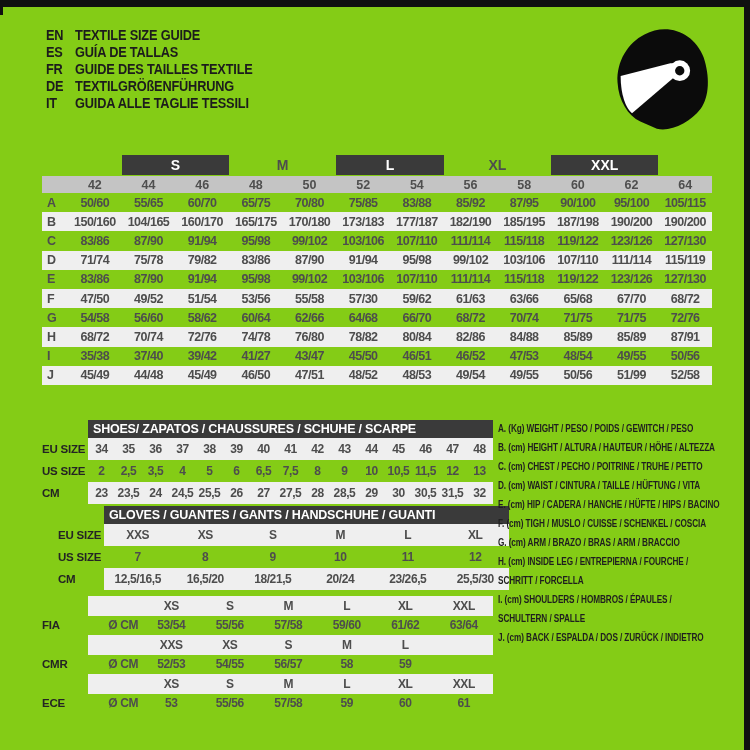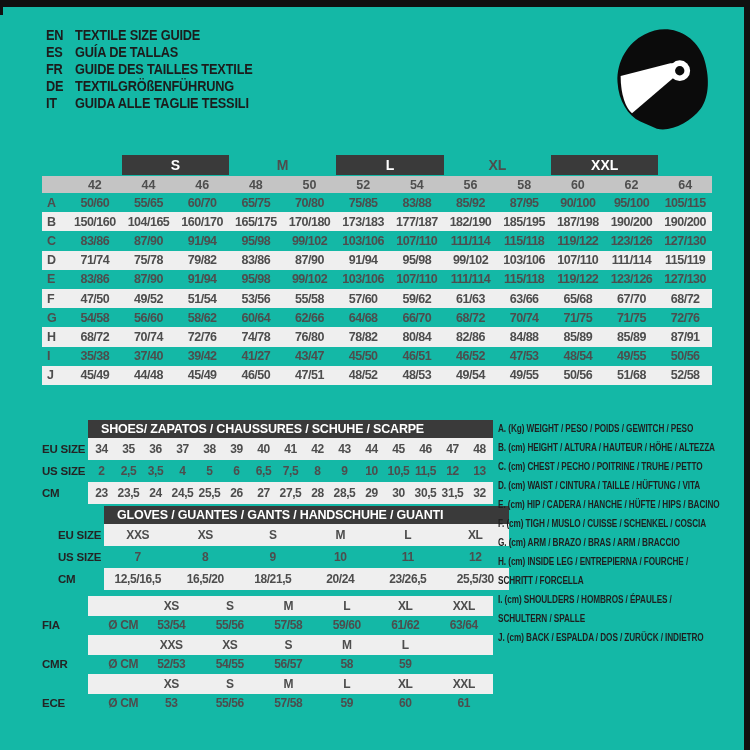--- a/index.html
+++ b/index.html
@@ -1,17 +1,17 @@
 <!DOCTYPE html>
 <html><head>
 <meta charset="utf-8">
 <title>Textile Size Guide</title>
 <style>
   html,body{margin:0;padding:0;background:#fff;}
-  .canvas{position:relative;width:750px;height:750px;background:#14b8a6;overflow:hidden;
+  .canvas{position:relative;width:750px;height:750px;background:#84cc16;overflow:hidden;
           font-family:"Liberation Sans","DejaVu Sans",sans-serif;-webkit-font-smoothing:antialiased;}
   
   .frame-top{position:absolute;left:0;top:0;width:750px;height:7px;background:#101010;}
   .frame-right{position:absolute;right:0;top:0;width:6px;height:750px;background:#101010;}
   .frame-left{position:absolute;left:0;top:0;width:3px;height:15px;background:#101010;}
 
   
   .langs{position:absolute;left:46px;top:27px;transform:scaleX(0.88);transform-origin:left top;}
   .lang-row{display:flex;font-weight:bold;font-size:14.5px;line-height:17px;color:#1c1c1c;letter-spacing:-0.2px;white-space:nowrap;}
   .lang-code{width:33px;flex:0 0 33px;}
@@ -33,21 +33,21 @@
   .lcell{padding-left:5px;font-size:12.5px;}
   .vcell{text-align:center;font-size:12.5px;letter-spacing:-0.5px;white-space:nowrap;}
 
   
   .section{position:absolute;left:42px;font-weight:bold;}
   .trow{align-items:center;}
   .shoes-grid .trow{display:grid;grid-template-columns:46px repeat(15,27px);}
   .gloves-grid .trow{display:grid;grid-template-columns:46px repeat(6,67.5px);margin-left:16px;}
   .helmet-grid .trow{display:grid;grid-template-columns:46px 54px repeat(6,58.5px);}
   .hbar{grid-column:2/-1;background:#3a3a3a;color:#fff;font-size:12.5px;height:18px;line-height:18px;
-        padding-left:13px;letter-spacing:-0.2px;white-space:nowrap;}
+        padding-left:5px;letter-spacing:-0.2px;white-space:nowrap;}
   .rlabel{font-size:11.5px;color:#242424;letter-spacing:-0.2px;white-space:nowrap;}
   .cell{height:22px;display:flex;align-items:center;justify-content:center;font-size:12px;
         color:#4d4d4d;letter-spacing:-0.4px;white-space:nowrap;}
   .helmet-grid .cell{height:19.5px;}
   .shade{background:#efefef;}
   .diam{justify-content:flex-end;padding-right:4px;}
 
   
   .legend{position:absolute;left:498px;top:419px;width:320px;transform:scaleX(0.78);
           transform-origin:left top;font-weight:bold;color:#1f1f1f;}
@@ -192,21 +192,21 @@
         <span class="vcell">123/126</span>
         <span class="vcell">127/130</span>
       </div>
       <div class="srow drow stripe">
         <span class="lcell">F</span>
         <span class="vcell">47/50</span>
         <span class="vcell">49/52</span>
         <span class="vcell">51/54</span>
         <span class="vcell">53/56</span>
         <span class="vcell">55/58</span>
-        <span class="vcell">57/60</span>
+        <span class="vcell">57/30</span>
         <span class="vcell">59/62</span>
         <span class="vcell">61/63</span>
         <span class="vcell">63/66</span>
         <span class="vcell">65/68</span>
         <span class="vcell">67/70</span>
         <span class="vcell">68/72</span>
       </div>
       <div class="srow drow">
         <span class="lcell">G</span>
         <span class="vcell">54/58</span>
@@ -257,21 +257,21 @@
         <span class="vcell">45/49</span>
         <span class="vcell">44/48</span>
         <span class="vcell">45/49</span>
         <span class="vcell">46/50</span>
         <span class="vcell">47/51</span>
         <span class="vcell">48/52</span>
         <span class="vcell">48/53</span>
         <span class="vcell">49/54</span>
         <span class="vcell">49/55</span>
         <span class="vcell">50/56</span>
-        <span class="vcell">51/68</span>
+        <span class="vcell">51/99</span>
         <span class="vcell">52/58</span>
       </div>
     </div>
 
   <div class="section shoes-grid" style="top:420px">
       <div class="trow">
         <span class="rlabel"></span>
         <span class="hbar">SHOES/ ZAPATOS / CHAUSSURES / SCHUHE / SCARPE</span>
       </div>
       <div class="trow">

